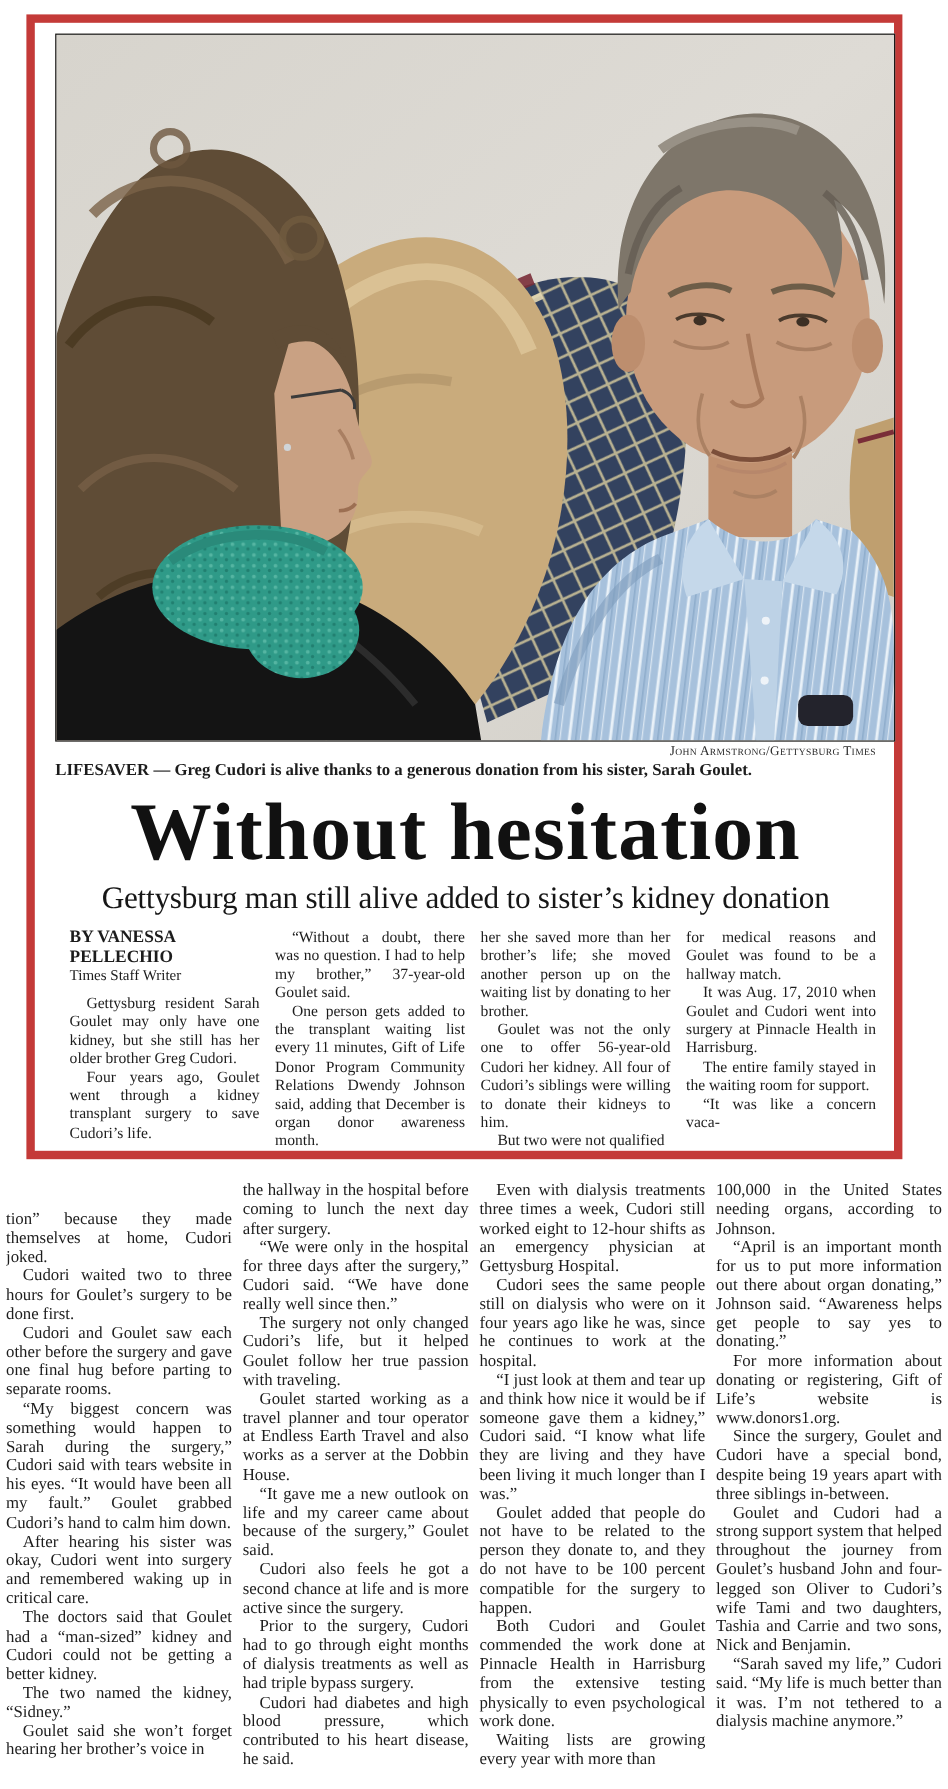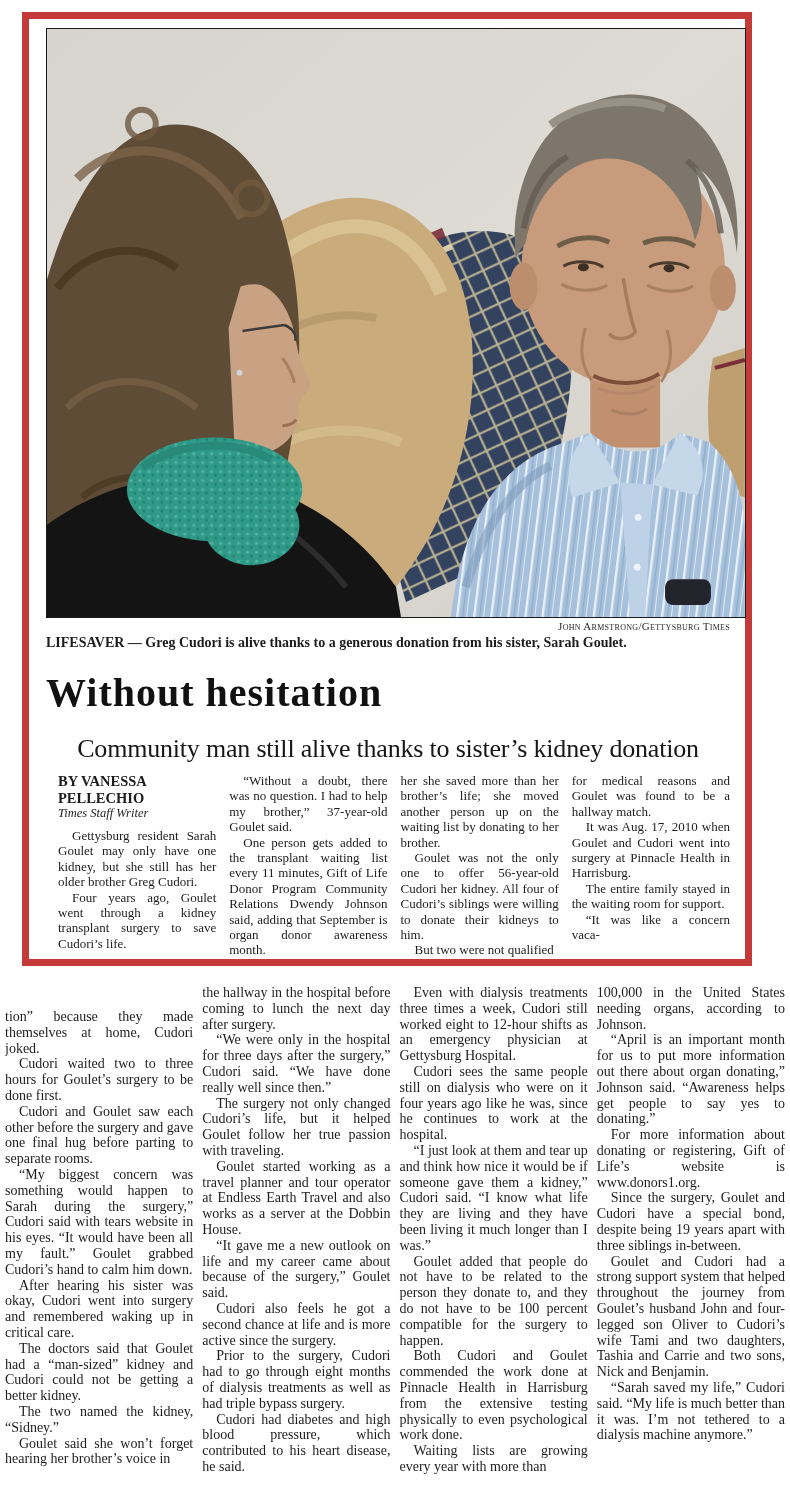--- a/index.html
+++ b/index.html
@@ -43,23 +43,23 @@
   }
 
   .caption {
     font-weight: bold;
     font-size: 14px;
     line-height: 18px;
     margin-top: 2px;
   }
 
   .headline {
-    text-align: left;
+    text-align: center;
     font-weight: bold;
-    font-size: 40px;
+    font-size: 68px;
     line-height: 66px;
     letter-spacing: 1px;
     margin-top: 8px;
     color: #111;
   }
 
   .subheadline {
     text-align: center;
     font-size: 26px;
     line-height: 30px;
@@ -77,21 +77,20 @@
     margin-left: 12px;
   }
   .top-columns .col { flex: 1 1 0; min-width: 0; }
 
   .byline-author {
     font-weight: bold;
     font-size: 14.5px;
     line-height: 16.5px;
   }
   .byline-role {
-    font-style: italic;
     font-size: 12.5px;
     line-height: 15px;
     margin-bottom: 7px;
   }
 
   .para {
     margin: 0;
     text-align: justify;
     font-size: 13px;
     line-height: 15.4px;
@@ -230,35 +229,35 @@
       <path d="M566 382 C578 388 592 388 602 381" stroke="#ab8163" stroke-width="3" fill="none"></path>
 
       <rect x="620" y="552" width="46" height="26" rx="8" fill="#23232c"></rect>
     </svg>
   </div>
 
   <div class="credit">John Armstrong/Gettysburg Times</div>
   <div class="caption">LIFESAVER — Greg Cudori is alive thanks to a generous donation from his sister, Sarah Goulet.</div>
 
   <h1 class="headline" style="margin:8px 0 0 0;">Without hesitation</h1>
-  <div class="subheadline">Community man still alive thanks to sister’s kidney donation</div>
+  <div class="subheadline">Gettysburg man still alive added to sister’s kidney donation</div>
 
   <div class="top-columns">
     <div class="col">
       <div class="byline-author">BY VANESSA PELLECHIO</div>
       <div class="byline-role">Times Staff Writer</div>
       <div>
           <p class="para indent">Gettysburg resident Sarah Goulet may only have one kidney, but she still has her older brother Greg Cudori.</p>
           <p class="para indent">Four years ago, Goulet went through a kidney transplant surgery to save Cudori’s life.</p>
         </div>
     </div>
     <div class="col">
       <div>
           <p class="para indent">“Without a doubt, there was no question. I had to help my brother,” 37-year-old Goulet said.</p>
-          <p class="para indent">One person gets added to the transplant waiting list every 11 minutes, Gift of Life Donor Program Community Relations Dwendy Johnson said, adding that September is organ donor awareness month.</p>
+          <p class="para indent">One person gets added to the transplant waiting list every 11 minutes, Gift of Life Donor Program Community Relations Dwendy Johnson said, adding that December is organ donor awareness month.</p>
           <p class="para indent">Goulet said doctors told</p>
         </div>
     </div>
     <div class="col">
       <div>
           <p class="para">her she saved more than her brother’s life; she moved another person up on the waiting list by donating to her brother.</p>
           <p class="para indent">Goulet was not the only one to offer 56-year-old Cudori her kidney. All four of Cudori’s siblings were willing to donate their kidneys to him.</p>
           <p class="para indent">But two were not qualified</p>
         </div>
     </div>

